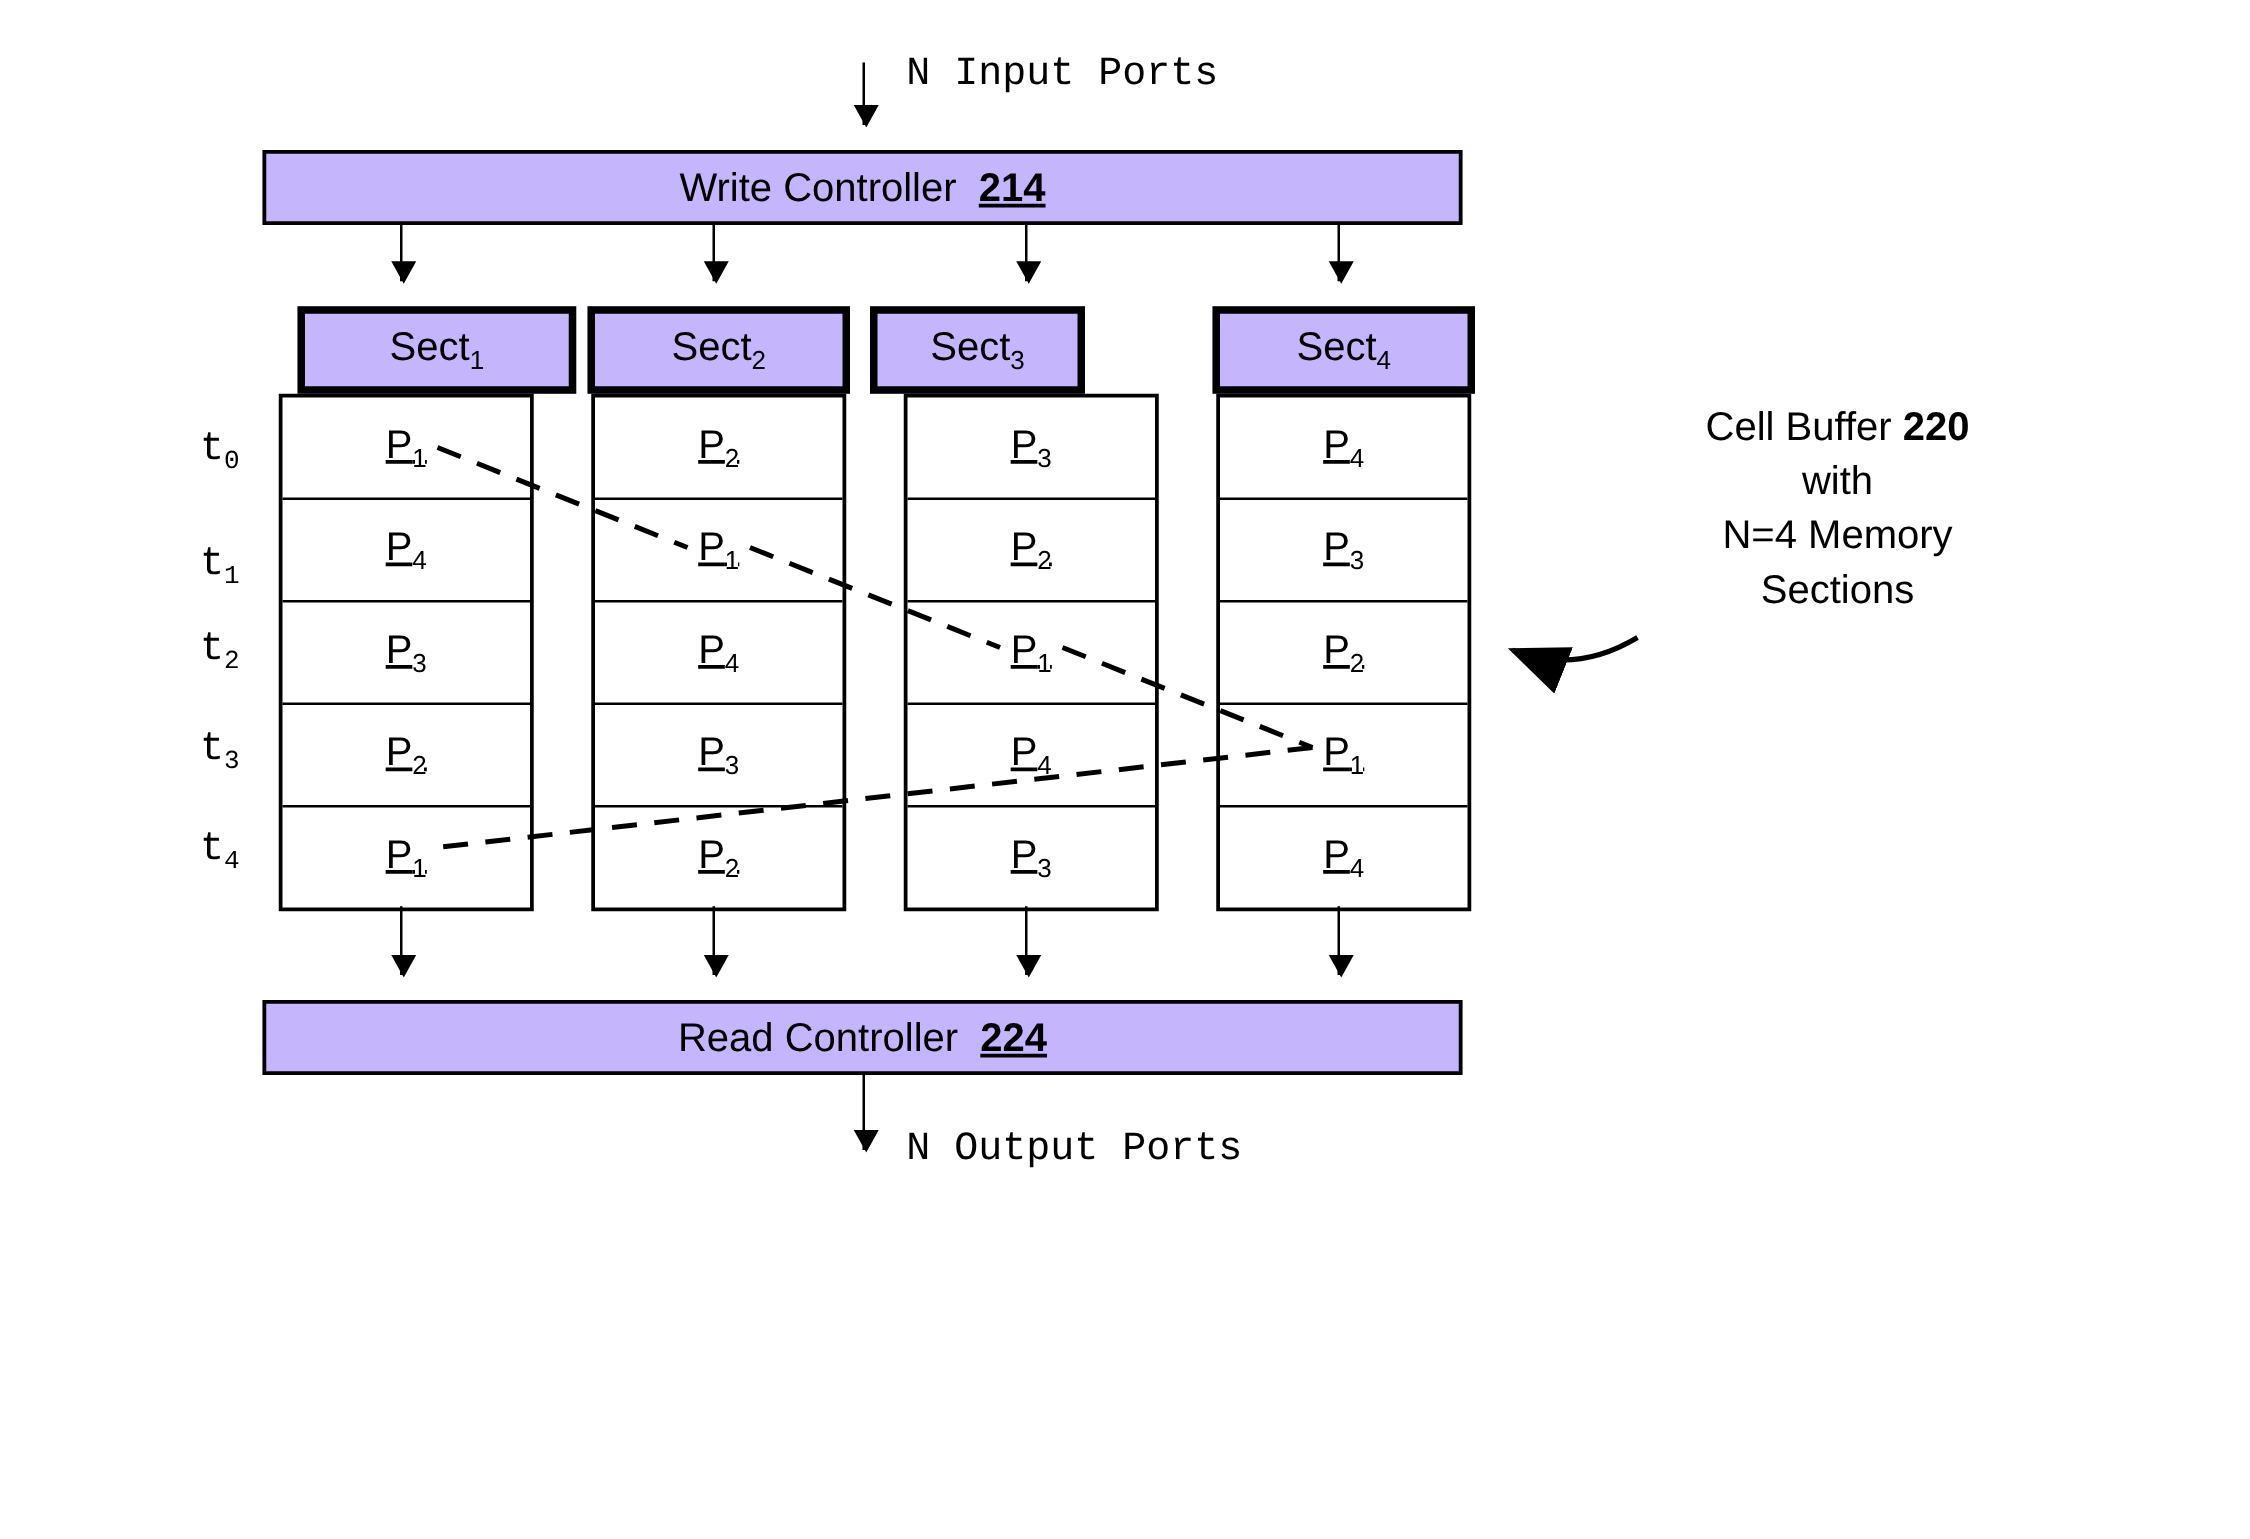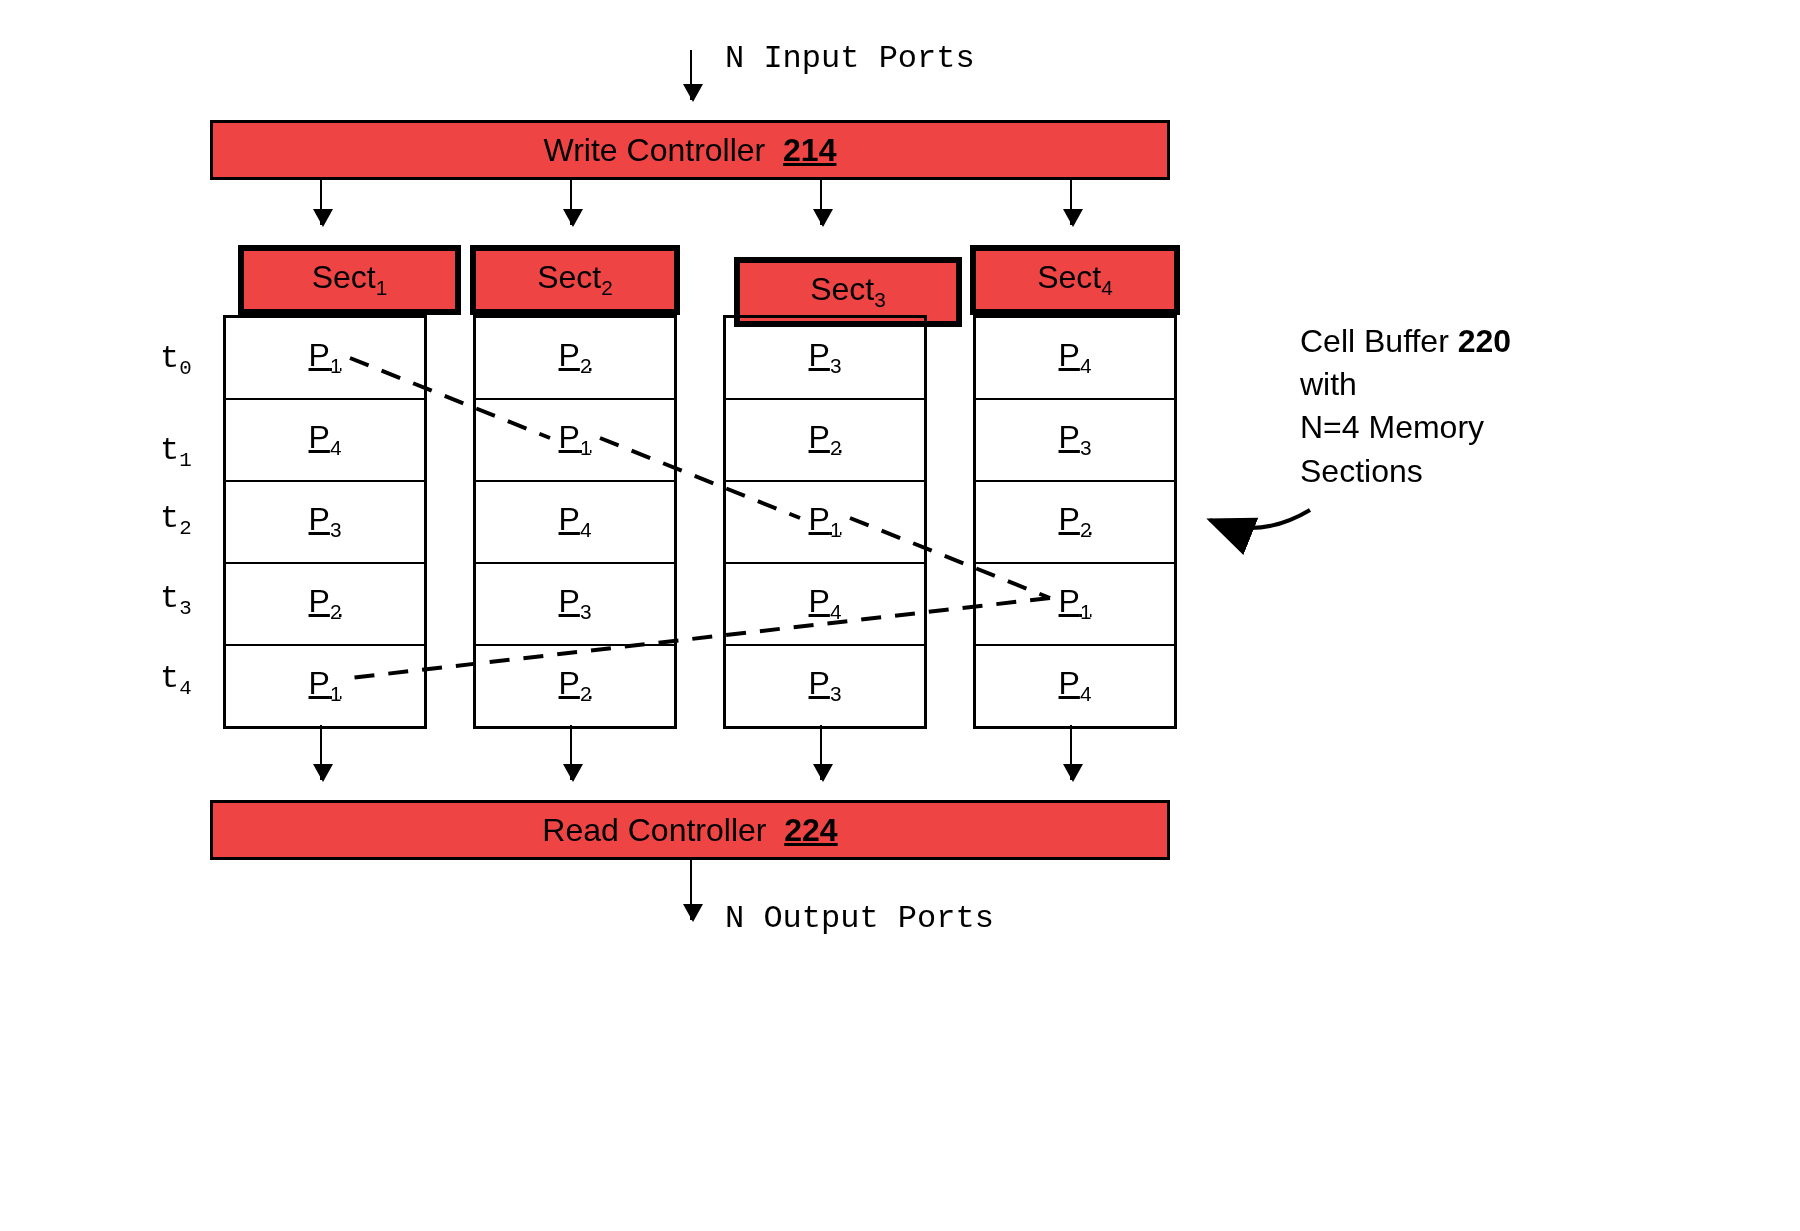--- a/index.html
+++ b/index.html
@@ -38,21 +38,21 @@
     left: -9px;
     border-left: 10px solid transparent;
     border-right: 10px solid transparent;
     border-top: 18px solid #000;
   }
 
   
   .box {
     position: absolute;
     border: 3px solid #000;
-    background: #ef4444;
+    background: #c4b5fd;
     text-align: center;
     font-size: 32px;
     display: flex;
     align-items: center;
     justify-content: center;
     box-sizing: border-box;
   }
   .wc-box, .rc-box {
     height: 60px;
   }
@@ -86,20 +86,21 @@
   svg.overlay {
     position: absolute;
     top: 0; left: 0;
     pointer-events: none;
   }
 
   
   .callout {
     position: absolute;
     font-size: 32px;
+    text-align: center;
     line-height: 1.35;
   }
 </style>
 </head>
 <body>
 
 <div class="canvas">
 
   <div class="label" style="left:575px; top:0px;">N Input Ports</div>
   <div class="arrow-down" style="left:540px; top:10px; height:50px;"></div>
@@ -115,21 +116,21 @@
   <div class="arrow-down" style="left:420px; top:140px; height:45px;"></div>
   <div class="arrow-down" style="left:670px; top:140px; height:45px;"></div>
   <div class="arrow-down" style="left:920px; top:140px; height:45px;"></div>
 
   <div class="box sect-header" style="left:88px;  top:205px; width:223px;">
       <span><span>Sect</span><sub>1</sub></span>
     </div>
   <div class="box sect-header" style="left:320px; top:205px; width:210px;">
       <span><span>Sect</span><sub>2</sub></span>
     </div>
-  <div class="box sect-header" style="left:584px; top:205px; width:228px;margin-top:12px;">
+  <div class="box sect-header" style="left:546px; top:205px; width:172px;">
       <span><span>Sect</span><sub>3</sub></span>
     </div>
   <div class="box sect-header" style="left:820px; top:205px; width:210px;">
       <span><span>Sect</span><sub>4</sub></span>
     </div>
 
   <div class="sect-col" style="left:73px;  top:275px; width:204px;">
     <div class="cell">
         <span><span>P</span><sub>1</sub></span>
       </div>

